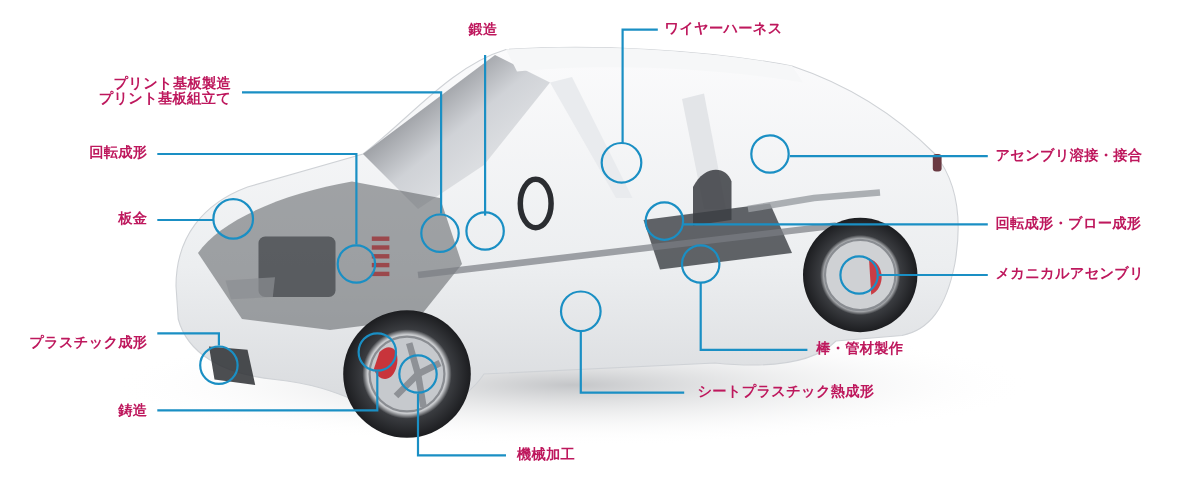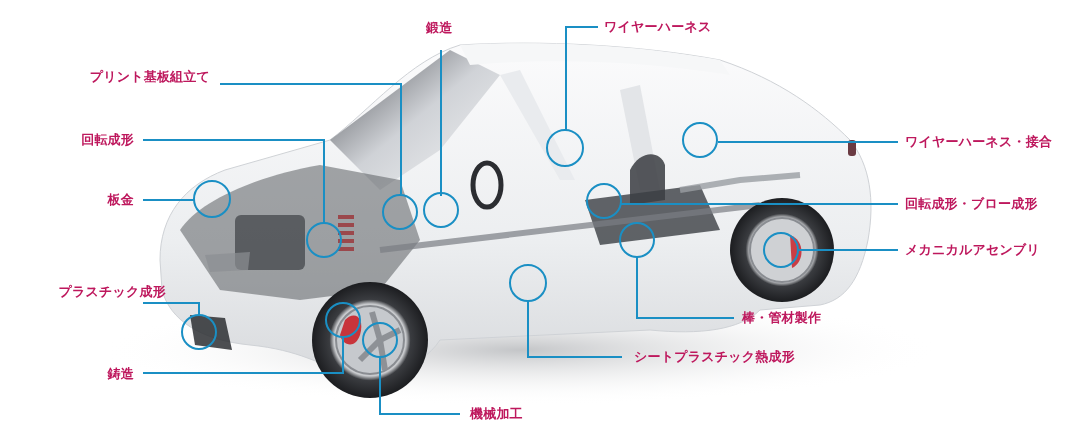--- a/index.html
+++ b/index.html
@@ -132,25 +132,26 @@
       <circle cx="528" cy="283" r="18"></circle>
 
       <path d="M380,358 L380,414 L460,414"></path>
       <circle cx="380" cy="340" r="17"></circle>
     </g>
   </svg>
 
   <div class="label" style="left:426px; top:20px;">鍛造</div>
   <div class="label" style="left:604px; top:19px;">ワイヤーハーネス</div>
   <div class="label two right" style="left:70px; top:70px; width:140px;">
+    <div>プリント基板製造</div>
     <div>プリント基板組立て</div>
   </div>
   <div class="label right" style="left:40px; top:132px; width:94px;">回転成形</div>
   <div class="label right" style="left:60px; top:192px; width:74px;">板金</div>
-  <div class="label" style="left:905px; top:134px;">ワイヤーハーネス・接合</div>
+  <div class="label" style="left:905px; top:134px;">アセンブリ溶接・接合</div>
   <div class="label" style="left:905px; top:242px;">メカニカルアセンブリ</div>
   <div class="label" style="left:905px; top:196px;">回転成形・ブロー成形</div>
-  <div class="label right" style="left:0px; top:284px; width:134px;padding-left:32px;">プラスチック成形</div>
+  <div class="label right" style="left:0px; top:304px; width:134px;">プラスチック成形</div>
   <div class="label" style="left:742px; top:310px;text-align:center;">棒・管材製作</div>
   <div class="label right" style="left:60px; top:366px; width:74px;">鋳造</div>
   <div class="label" style="left:634px; top:349px;">シートプラスチック熱成形</div>
   <div class="label" style="left:470px; top:406px;">機械加工</div>
 </div>
 
 </body></html>

